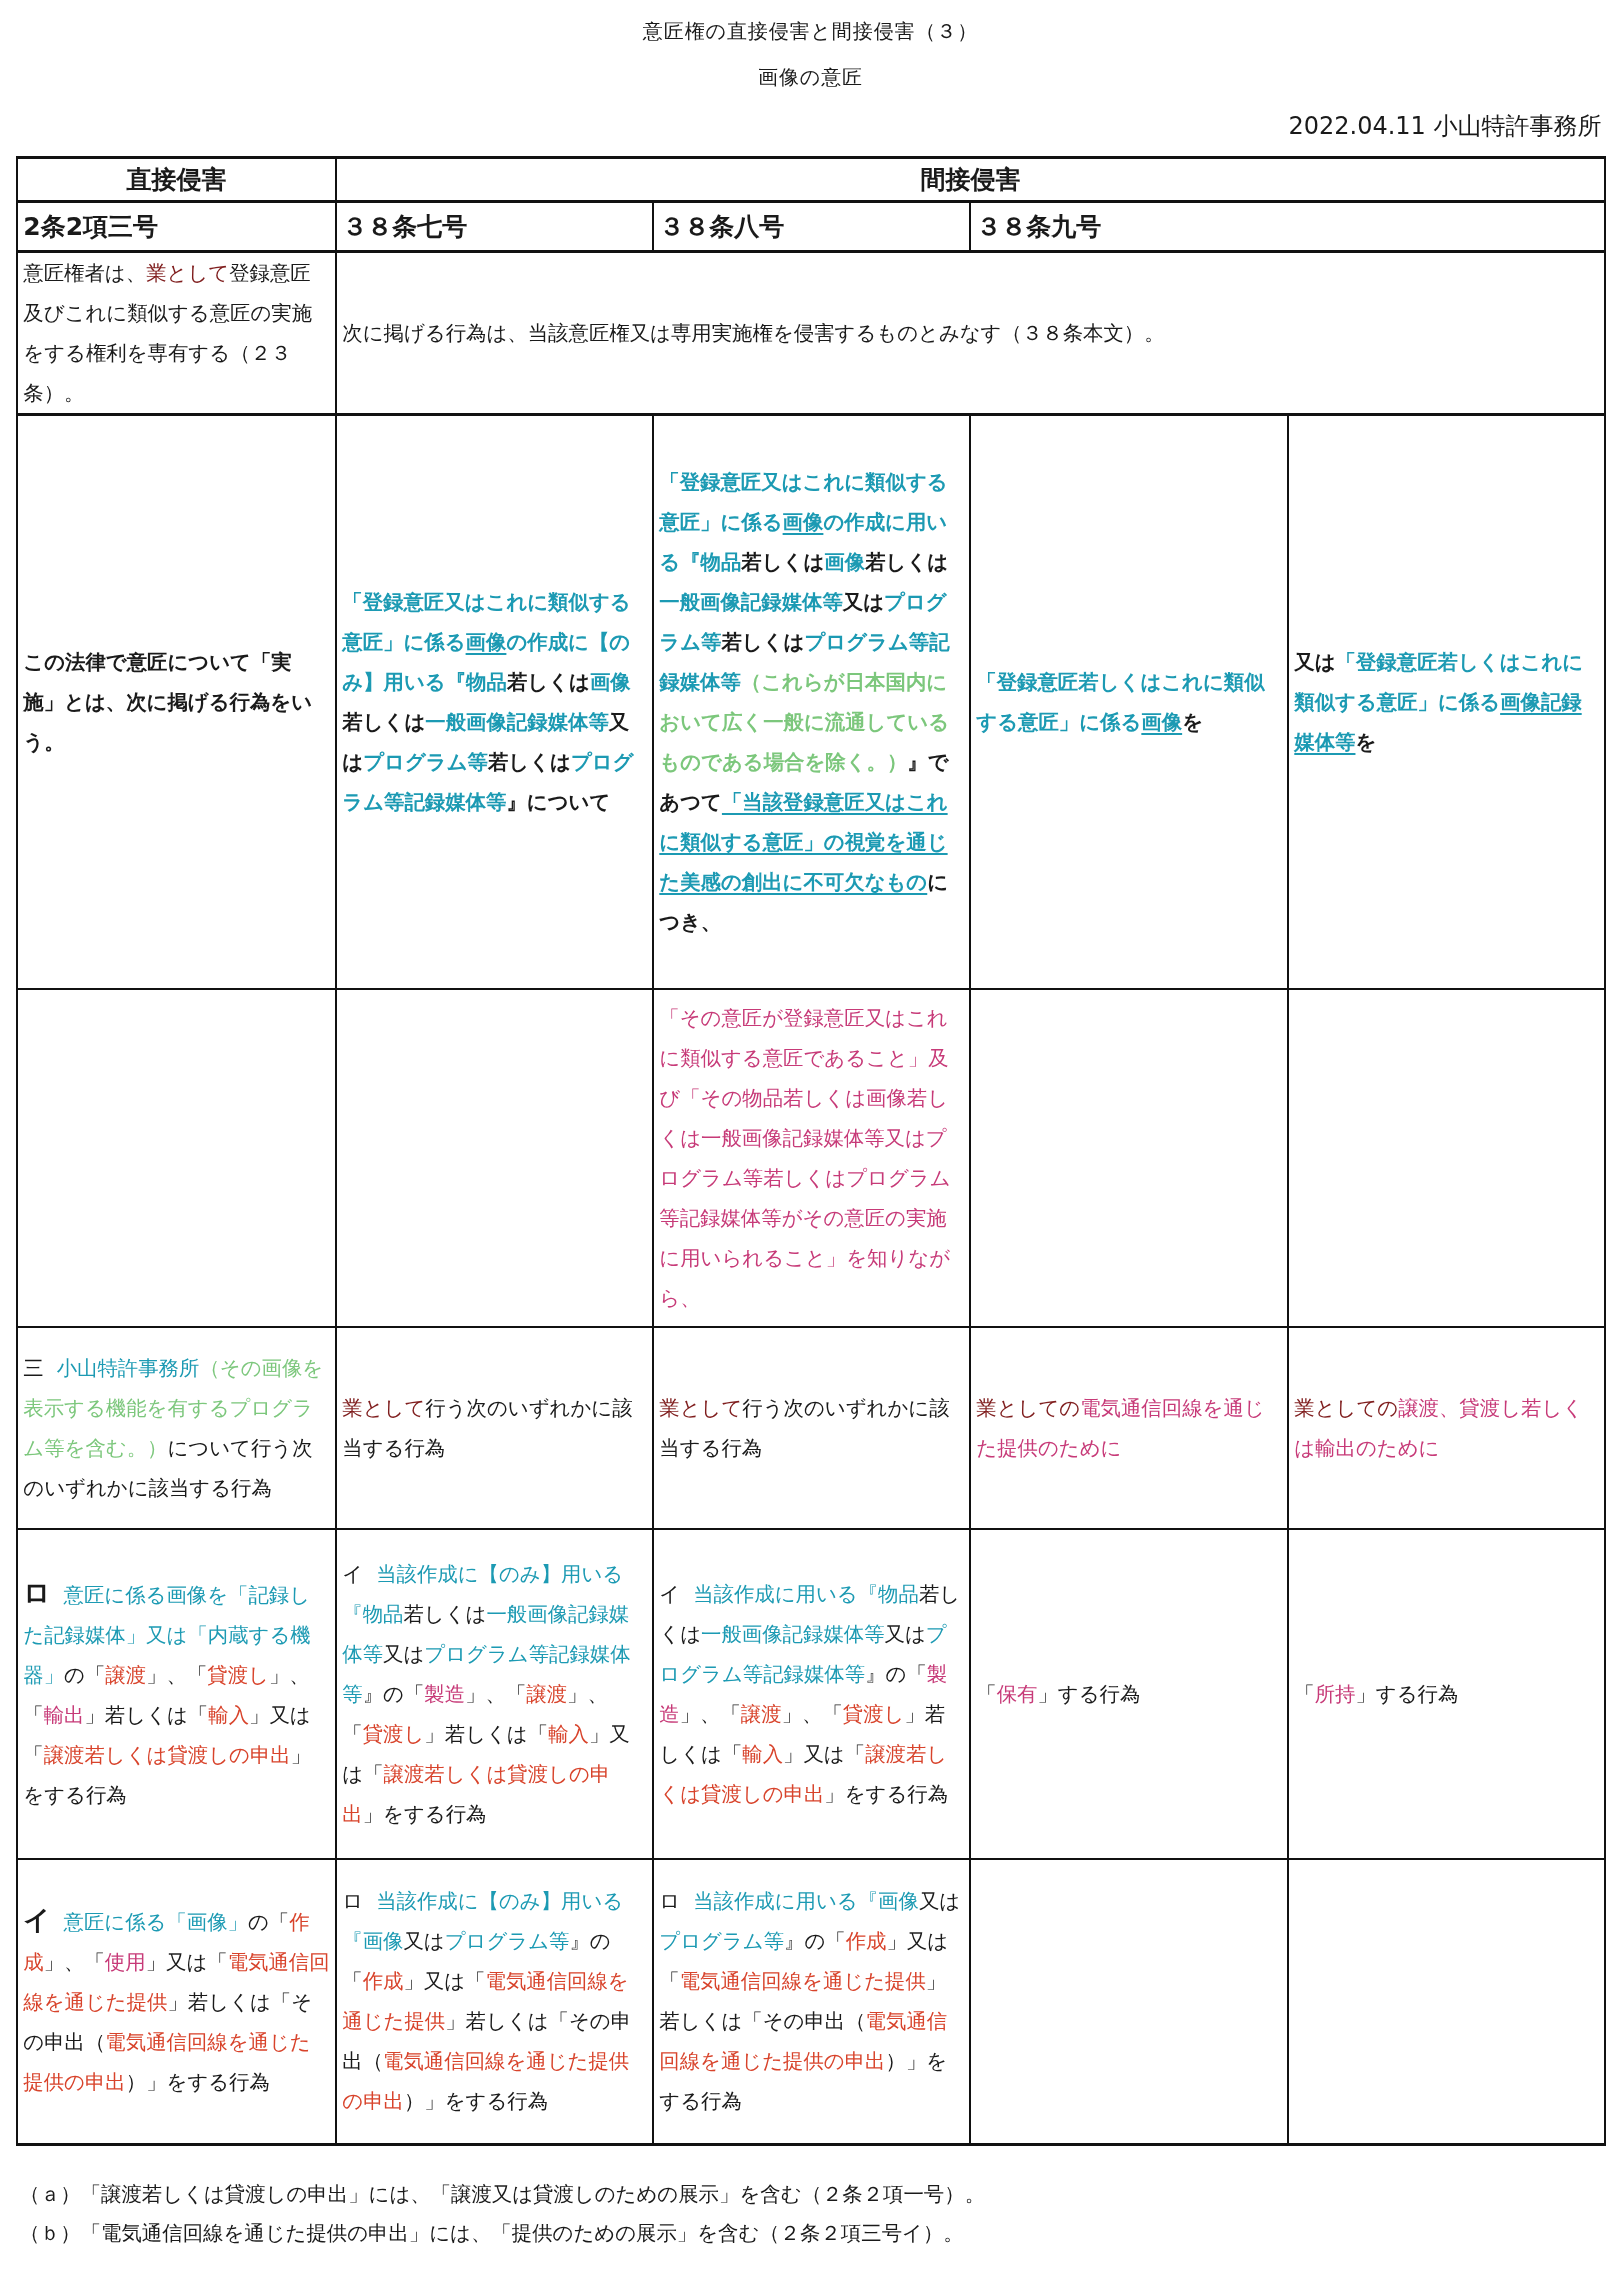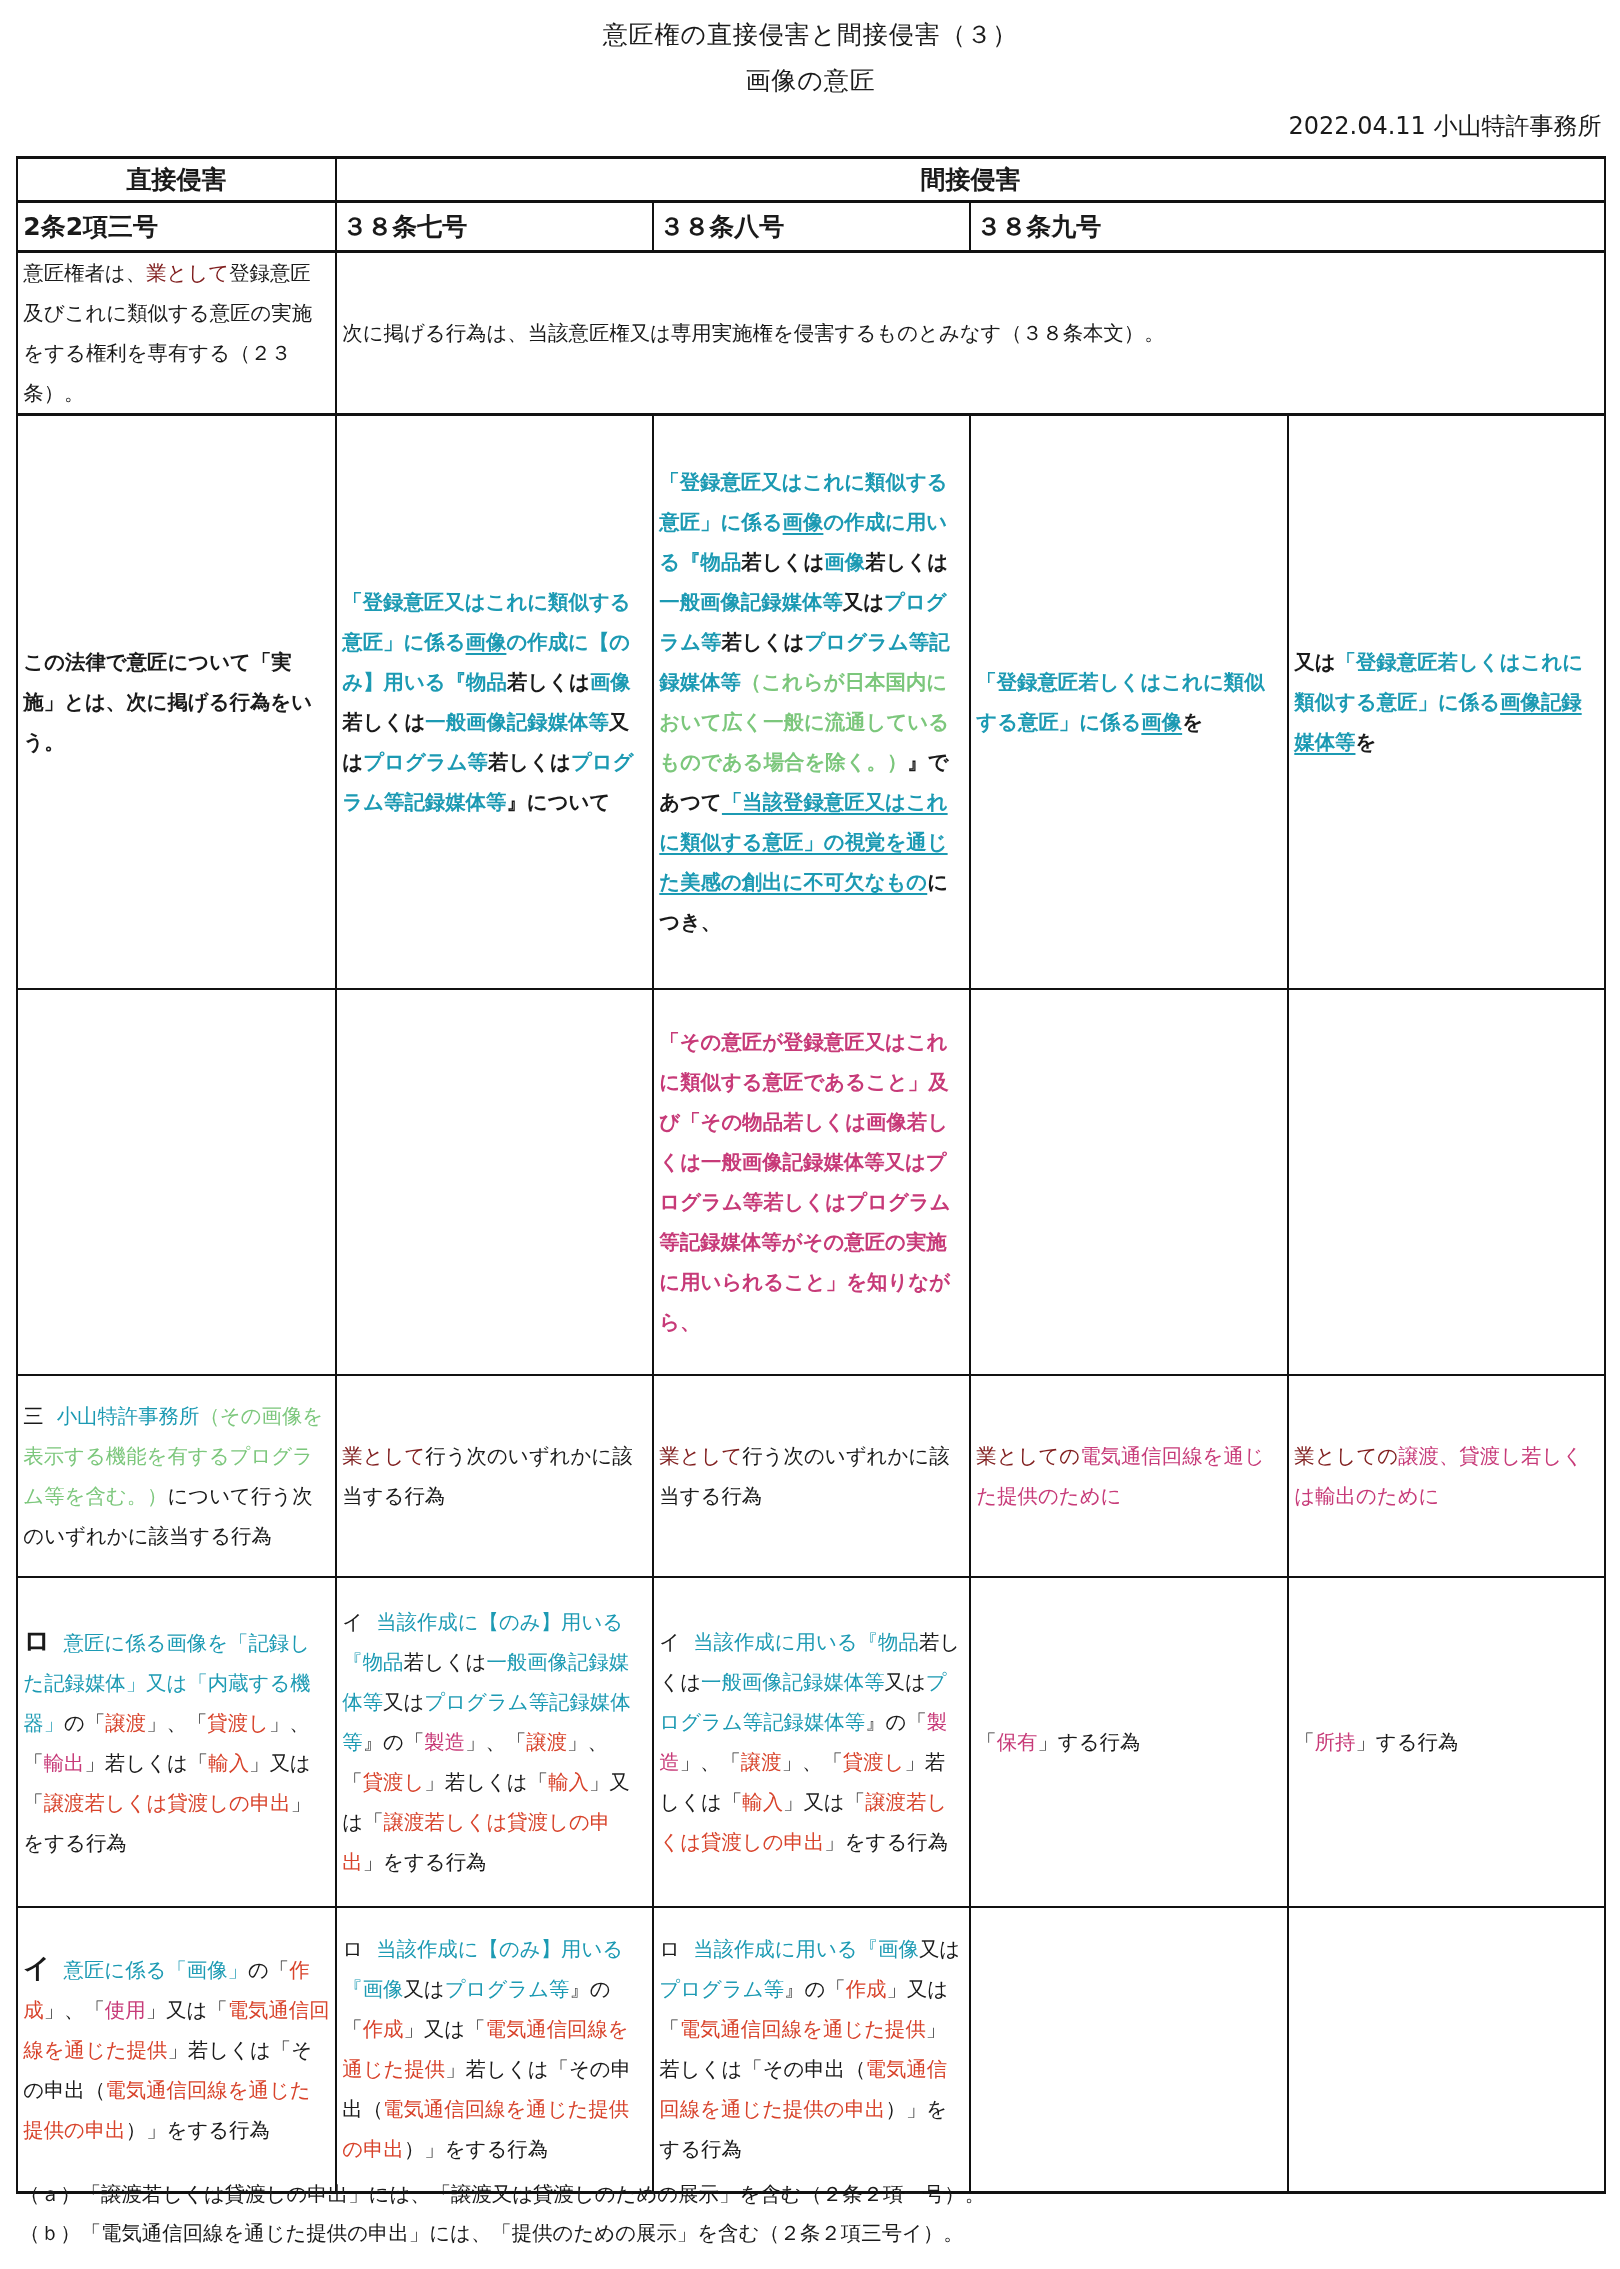--- a/index.html
+++ b/index.html
@@ -1,28 +1,28 @@
 <!DOCTYPE html>
 <html style="font-size:14px"><head>
 <meta charset="utf-8">
 <style>
   * { box-sizing: border-box; margin: 0; padding: 0; }
   html, body { width: 1621px; height: 2270px; background: #ffffff; }
   body { position: relative; font-family: "DejaVu Sans", "Liberation Sans", sans-serif; color: #1a1a1a; }
-  .title { position: absolute; left: 0; width: 1621px; text-align: center; font-size: 25px; letter-spacing: 0.9px; }
+  .title { position: absolute; left: 0; width: 1621px; text-align: center; font-size: 20px; letter-spacing: 0.9px; }
   #t1 { top: 17.7px; }
   #t2 { top: 64px; }
   .dateline { position: absolute; right: 19.5px; top: 110px; font-size: 24px; text-align: center; }
   table.grid { position: absolute; left: 16px; top: 156px; width: 1589px; border-collapse: collapse; table-layout: fixed; }
   table.grid td { border: 2.2px solid #111; vertical-align: middle; font-size: 20.4px; line-height: 40px; padding: 0 5.3px; word-break: break-all; }
   table.grid tr.h1 td { height: 44px; text-align: center; font-weight: bold; font-size: 25px; line-height: 39px; border-top-width: 3.5px; border-bottom-width: 3.5px; }
   table.grid tr.h2 td { height: 50px; font-weight: bold; font-size: 25px; border-bottom-width: 3.5px; }
   table.grid tr.r1 td { height: 163px; border-bottom-width: 3.5px; }
   table.grid tr.r2 td { height: 574px; font-weight: bold; }
-  table.grid tr.r3 td { height: 386px; font-weight: bold; }
+  table.grid tr.r3 td { height: 338px; }
   table.grid tr.r4 td { height: 202px; }
   table.grid tr.r5 td { height: 330px; }
   table.grid tr.r6 td { height: 286px; border-bottom-width: 3.5px; }
   .c { color: #1c9ab3; }      
   .g { color: #7f1d1d; }      
   .lg { color: #7cc77c; }     
   .m { color: #c73a78; }      
   .r { color: #d8432b; }      
   .u { text-decoration: underline; text-underline-offset: 3.5px; }
   .big { font-weight: bold; font-size: 26.6px; }

